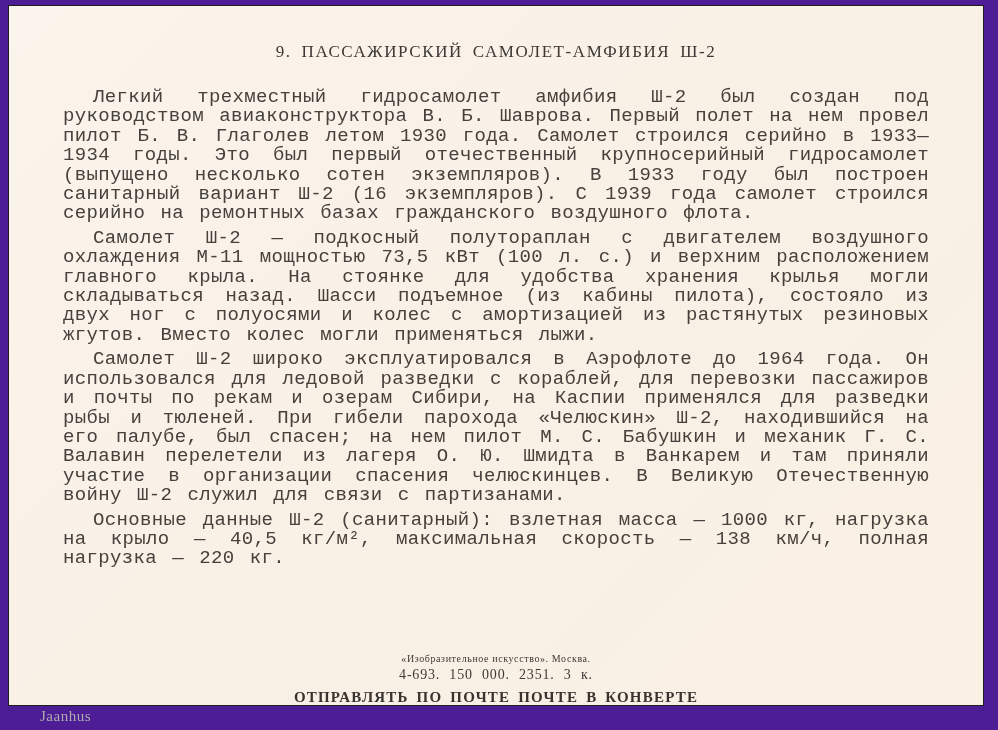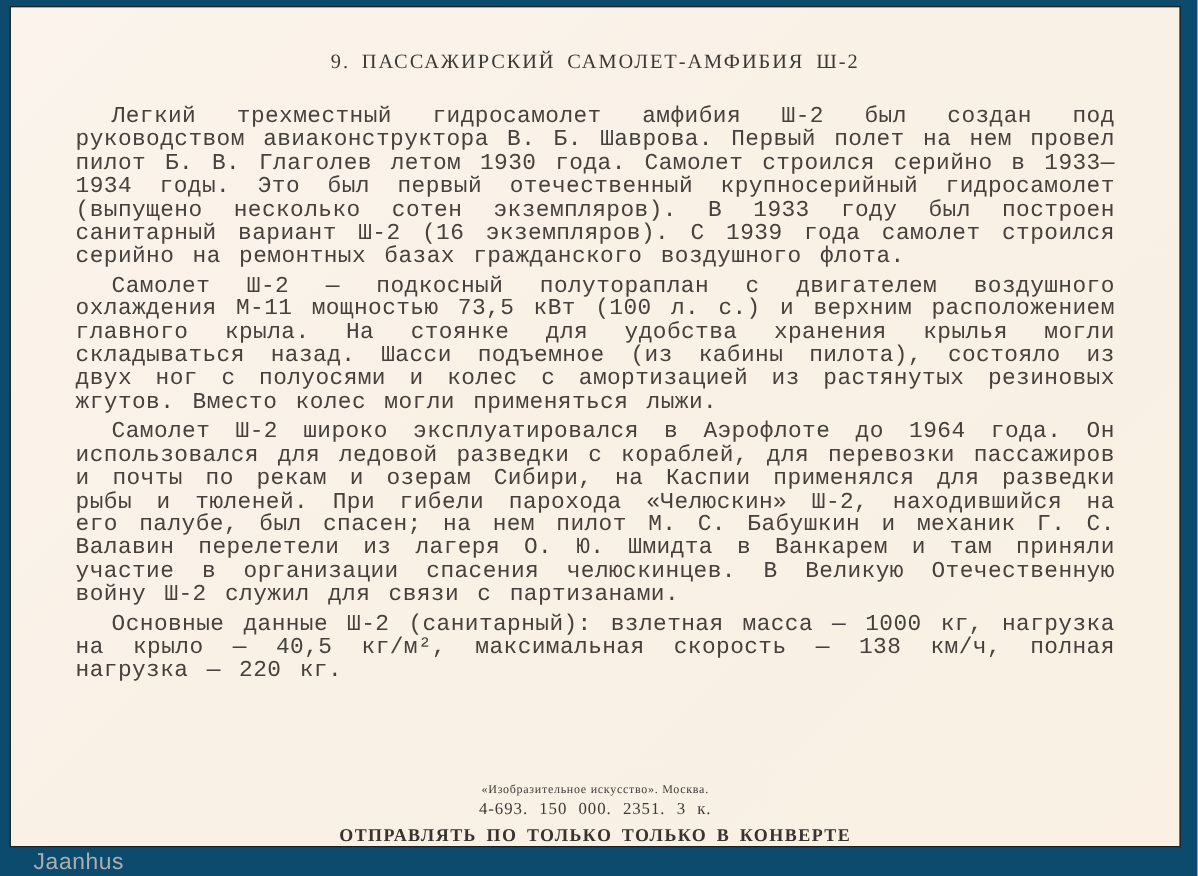--- a/index.html
+++ b/index.html
@@ -5,21 +5,21 @@
   html, body {
     margin: 0;
     padding: 0;
     background: #ffffff;
     font-family: "Liberation Serif", serif;
   }
   .page {
     position: relative;
     width: 998px;
     height: 730px;
-    background: #0c4a6e;
+    background: #4c1d95;
     overflow: hidden;
   }
   .postcard {
     position: absolute;
     left: 8px;
     top: 5px;
     width: 976px;
     height: 701px;
     background: #faf2e8;
     background: linear-gradient(135deg, #fbf4ec 0%, #f9f1e6 45%, #faf0e4 100%);
@@ -75,24 +75,24 @@
   .imprint-notice {
     font-size: 15px;
     font-weight: 700;
     letter-spacing: 1.2px;
     word-spacing: 3px;
     color: #37332f;
     margin: 0;
   }
   .watermark-left {
     position: absolute;
-    left: 28px;
+    left: 40px;
     top: 708px;
-    font-family: Liberation Sans, sans-serif;
-    font-size: 19px;
+    font-family: Liberation Serif, serif;
+    font-size: 15px;
     color: #aeaeae;
     letter-spacing: 0.5px;
   }
   .watermark-right {
     position: absolute;
     right: 92px;
     top: 703px;
     font-family: "Liberation Sans", sans-serif;
     font-size: 21px;
     color: #9c9c9c;
@@ -113,21 +113,21 @@
       <div class="body-text">
         <p>Легкий трехместный гидросамолет амфибия Ш-2 был создан под руководством авиаконструктора В. Б. Шаврова. Первый полет на нем провел пилот Б. В. Глаголев летом 1930 года. Самолет строился серийно в 1933—1934 годы. Это был первый отечественный крупносерийный гидросамолет (выпущено несколько сотен экземпляров). В 1933 году был построен санитарный вариант Ш-2 (16 экземпляров). С 1939 года самолет строился серийно на ремонтных базах гражданского воздушного флота.</p>
         <p>Самолет Ш-2 — подкосный полутораплан с двигателем воздушного охлаждения М-11 мощностью 73,5 кВт (100 л. с.) и верхним расположением главного крыла. На стоянке для удобства хранения крылья могли складываться назад. Шасси подъемное (из кабины пилота), состояло из двух ног с полуосями и колес с амортизацией из растянутых резиновых жгутов. Вместо колес могли применяться лыжи.</p>
         <p>Самолет Ш-2 широко эксплуатировался в Аэрофлоте до 1964 года. Он использовался для ледовой разведки с кораблей, для перевозки пассажиров и почты по рекам и озерам Сибири, на Каспии применялся для разведки рыбы и тюленей. При гибели парохода «Челюскин» Ш-2, находившийся на его палубе, был спасен; на нем пилот М. С. Бабушкин и механик Г. С. Валавин перелетели из лагеря О. Ю. Шмидта в Ванкарем и там приняли участие в организации спасения челюскинцев. В Великую Отечественную войну Ш-2 служил для связи с партизанами.</p>
         <p>Основные данные Ш-2 (санитарный): взлетная масса — 1000 кг, нагрузка на крыло — 40,5 кг/м², максимальная скорость — 138 км/ч, полная нагрузка — 220 кг.</p>
       </div>
 
       <div class="imprint">
         <p class="imprint-publisher">«Изобразительное искусство». Москва.</p>
         <p class="imprint-code">4-693. 150 000. 2351. 3 к.</p>
-        <p class="imprint-notice">ОТПРАВЛЯТЬ ПО ТОЛЬКО ТОЛЬКО В КОНВЕРТЕ</p>
+        <p class="imprint-notice">ОТПРАВЛЯТЬ ПО ПОЧТЕ ПОЧТЕ В КОНВЕРТЕ</p>
       </div>
 
     </div>
   </div>
 
   <span class="watermark-left">Jaanhus</span>
 
 
 </div>
 

